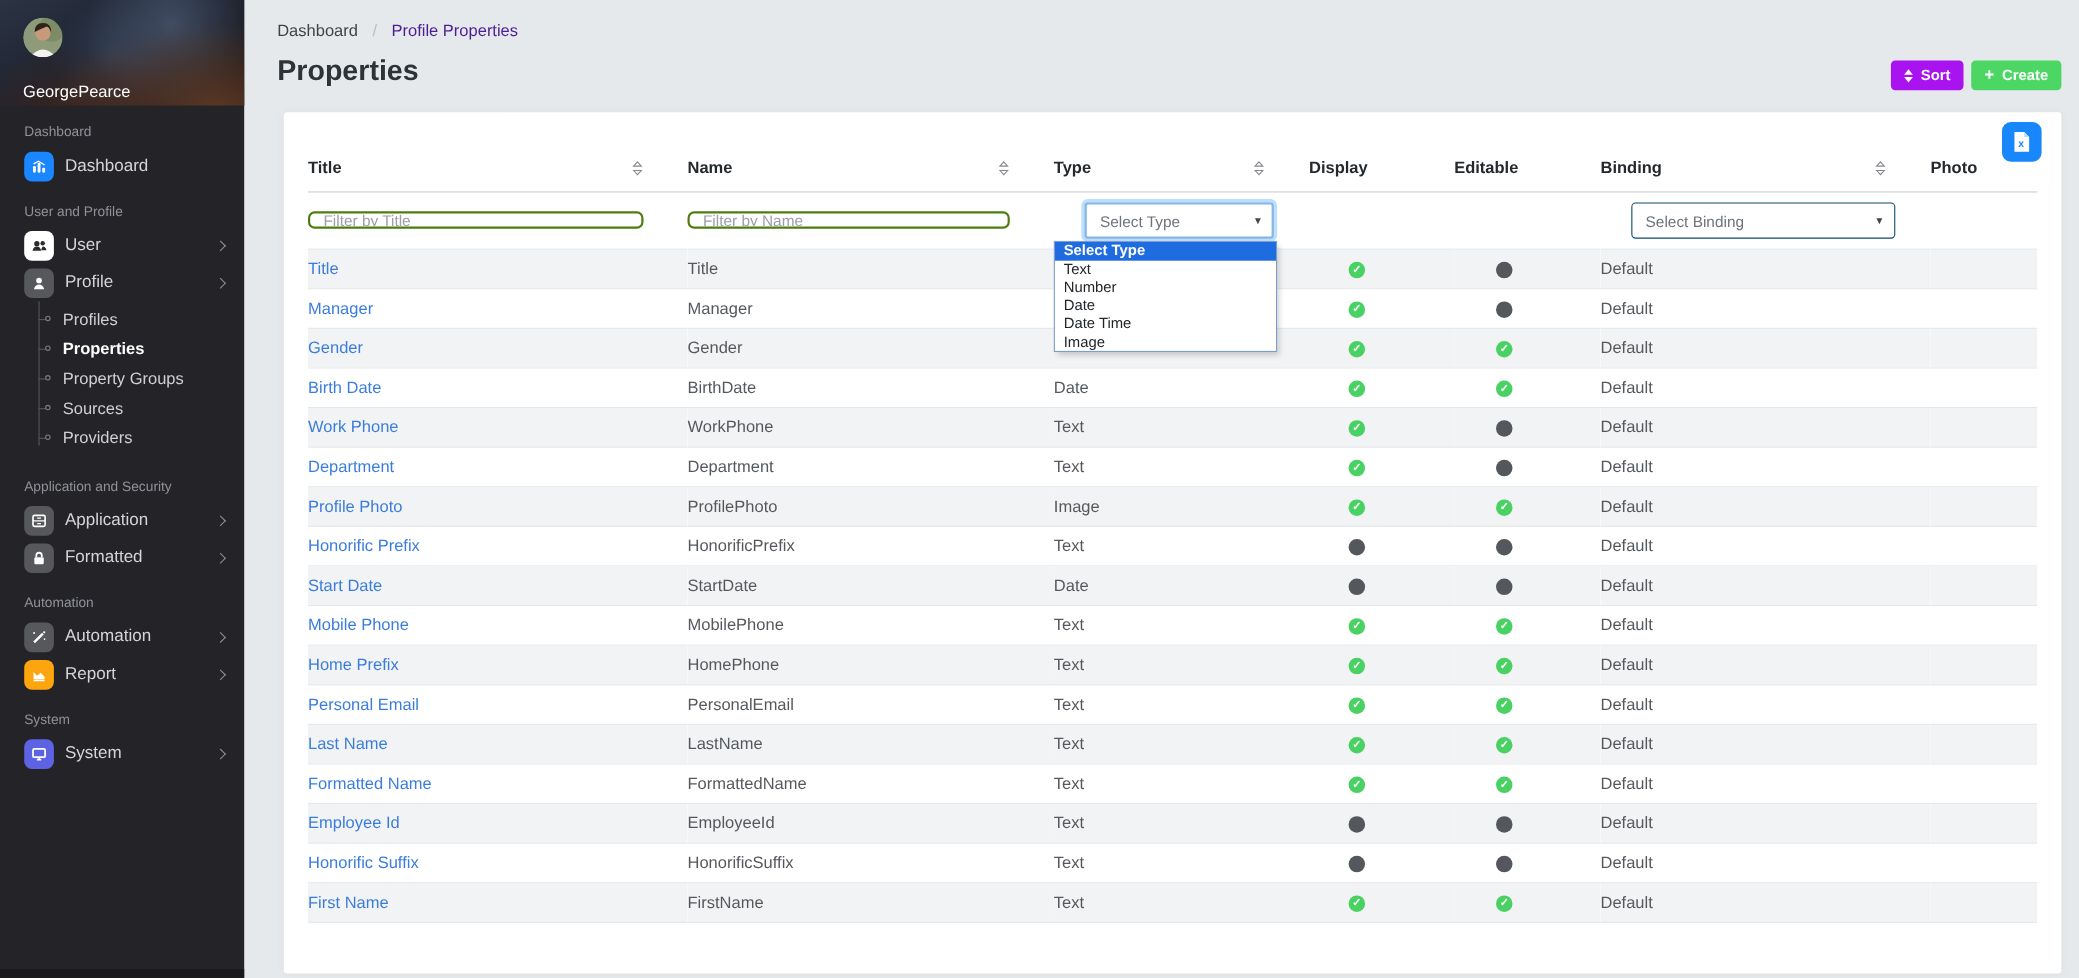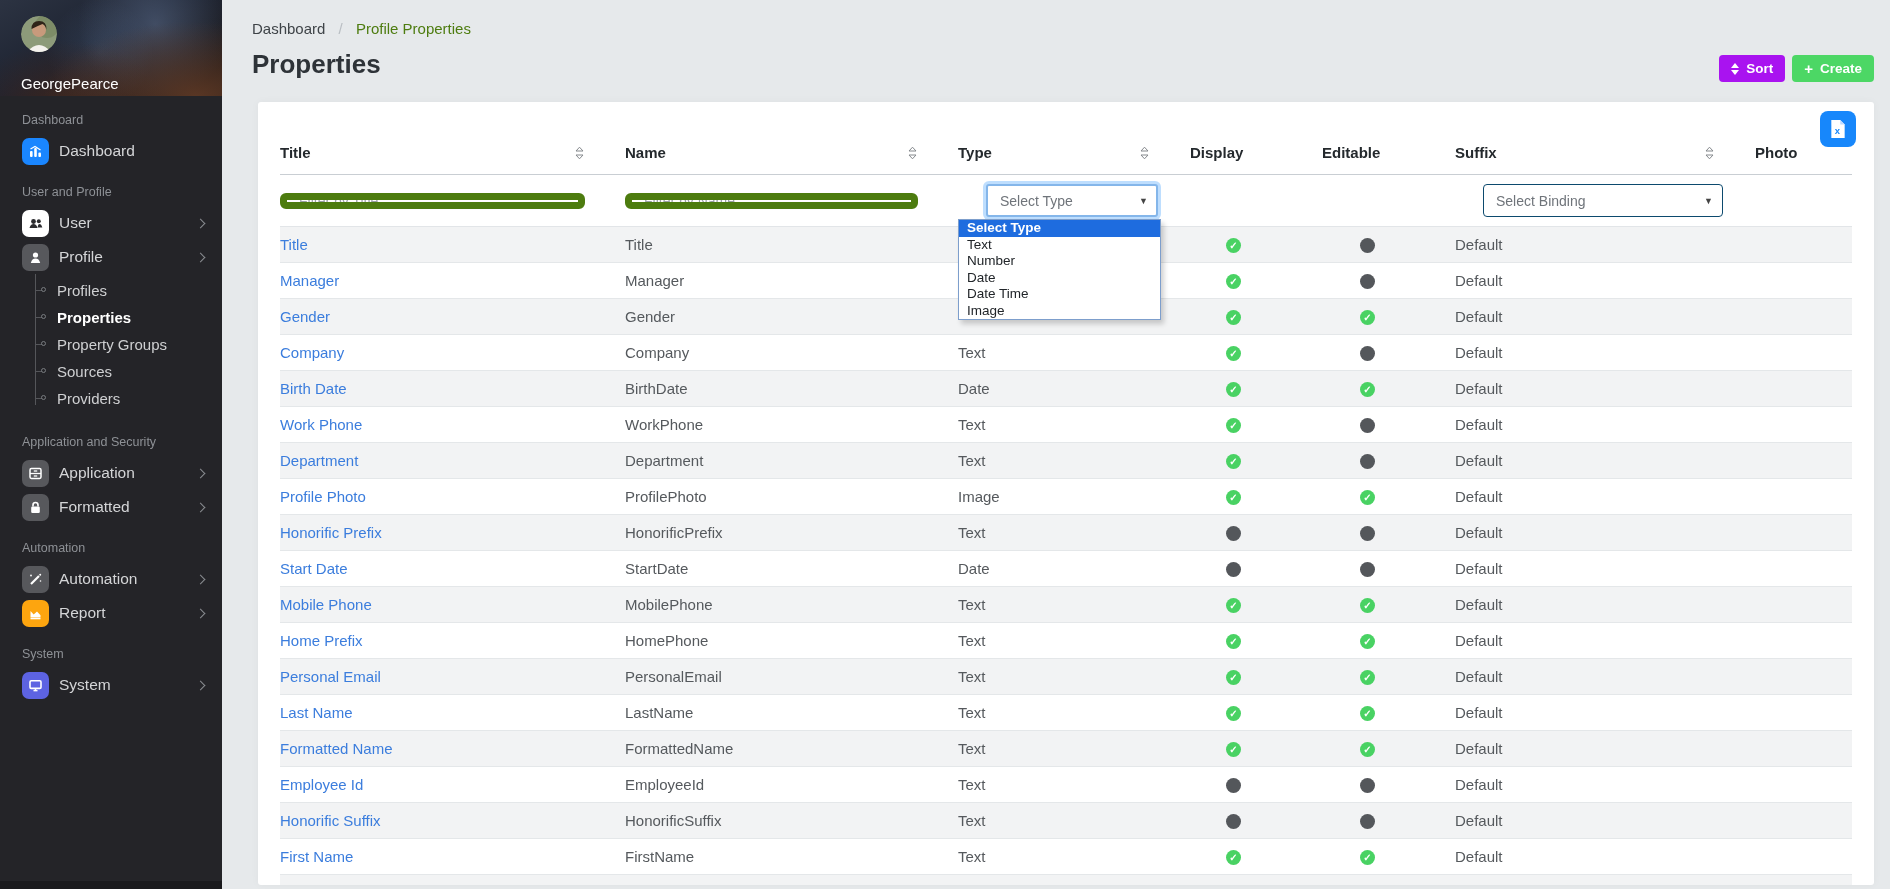--- a/index.html
+++ b/index.html
@@ -29,42 +29,42 @@
   .sub-item { position:relative; display:flex; align-items:center; height:27px; padding-left:57px; font-size:15px; color:#cfd0d2; cursor:pointer; }
   .sub-item::before { content:""; position:absolute; left:35px; top:13px; width:7px; border-top:1px solid #55565a; }
   .sub-item .dot-ring { position:absolute; left:41px; top:10px; width:5px; height:5px; border:1px solid #797c80; border-radius:50%; background:#242428; }
   .sub-item.active { color:#ffffff; font-weight:bold; }
   .side-bottom-strip { position:absolute; left:0; bottom:0; width:100%; height:8px; background:#1a1a1d; }
 
   
   .main { position:relative; flex:1; padding:20px 16px 0 30px; }
   .breadcrumb { font-size:15px; color:#3e4347; }
   .breadcrumb .sep { color:#b9bec3; margin:0 9px; }
-  .breadcrumb .current { color:#4d7c0f;margin-top:37px; }
+  .breadcrumb .current { color:#4c1d95;margin-top:37px; }
   .page-title { margin-top:12px; font-size:26px; font-weight:bold; color:#2e3338; }
   .header-actions { position:absolute; top:55px; right:16px; display:flex; gap:7px; }
   .btn { display:flex; align-items:center; gap:7px; height:27px; padding:0 12px; border:none; border-radius:4px; color:#fff; font-size:13.5px; font-weight:bold; font-family:inherit; cursor:pointer; }
   .btn-sort { background:#a913f0; }
   .btn-create { background:#4cd765; }
   .sort-glyph { display:flex; flex-direction:column; gap:2px; }
   .sort-glyph i { display:block; width:0; height:0; border-left:4px solid transparent; border-right:4px solid transparent; }
   .sort-glyph .up { border-bottom:5px solid #fff; }
   .sort-glyph .down { border-top:5px solid #fff; }
   .plus-glyph { font-size:15px; font-weight:bold; line-height:1; }
 
   
   .panel { position:relative; margin-left:6px; margin-top:22px; height:783px; background:#fff; border-radius:3px; padding:0 22px; overflow:hidden; box-shadow:0 0 8px rgba(0,0,0,.04); }
   .excel-btn { position:absolute; top:9px; right:18px; width:36px; height:36px; border:none; border-radius:8px; background:#1787fb; display:flex; align-items:center; justify-content:center; cursor:pointer; }
   table { width:100%; border-collapse:collapse; table-layout:fixed; }
   col.c1{width:345px;} col.c2{width:333px;} col.c3{width:232px;} col.c4{width:132px;} col.c5{width:133px;} col.c6{width:300px;} col.c7{width:97px;}
   thead th { text-align:left; font-size:15px; color:#24292d; padding:42px 40px 13px 0; border-bottom:1px solid #c9ced3; }
   thead th .th-inner { display:flex; align-items:center; justify-content:space-between; }
   tr.filter-row td { padding:9px 40px 9px 0; border-bottom:1px solid #e2e5e8; }
   tr.filter-row td.tight { padding-right:32px; }
-  .filter-input { width:100%; height:16px; border:7px solid #4d7c0f; border-radius:6px; padding:0 12px; font-size:14px; font-family:inherit; color:#495057; }
+  .filter-input { width:100%; height:16px; border:2px solid #4d7c0f; border-radius:6px; padding:0 12px; font-size:14px; font-family:inherit; color:#495057; }
   .filter-input::placeholder { color:#9aa0a6; }
   .select-wrap { position:relative;padding-left:28px; }
   .select-box { height:33px; border:1px solid #0c4a6e; border-radius:4px; background:#fff; display:flex; align-items:center; padding:0 24px 0 12px; font-size:14px; color:#6f747a; cursor:pointer; }
   .select-box.focused { border:2px solid #84b6ea; box-shadow:0 0 0 3px rgba(23,135,251,.28); border-radius:3px; }
   .select-box .caret { position:absolute; right:10px; top:50%; transform:translateY(-50%); font-size:9px; color:#444; }
   .dropdown { position:absolute; z-index:20; top:35px; left:0; width:calc(100% + 3px); background:#fff; border:1px solid #7d9ecc; box-shadow:3px 4px 5px rgba(0,0,0,.18); }
   .dropdown .opt { height:16.5px; line-height:16.5px; font-size:13.5px; padding-left:8px; color:#212529; cursor:pointer; white-space:nowrap; }
   .dropdown .opt.selected { background:#1e6cdf; color:#fff; font-weight:bold; }
   tbody td { height:36px; padding:0 40px 0 0; font-size:15px; color:#55595d; border-top:1px solid #e4e7e9; white-space:nowrap; overflow:hidden; }
   tbody tr:first-child td { border-top:none; }
@@ -285,21 +285,21 @@
                   <svg width="11" height="16" viewBox="0 0 11 16">
                     <path d="M2 6 L5.5 2.2 L9 6 Z" fill="none" stroke="#85898d"></path>
                     <path d="M2 10 L5.5 13.8 L9 10 Z" fill="none" stroke="#85898d"></path>
                   </svg>
                 </div>
               </th>
             <th><span>Display</span></th>
             <th><span>Editable</span></th>
             <th>
                 <div class="th-inner">
-                  <span>Suffix</span>
+                  <span>Binding</span>
                   <svg width="11" height="16" viewBox="0 0 11 16">
                     <path d="M2 6 L5.5 2.2 L9 6 Z" fill="none" stroke="#85898d"></path>
                     <path d="M2 10 L5.5 13.8 L9 10 Z" fill="none" stroke="#85898d"></path>
                   </svg>
                 </div>
               </th>
             <th><span>Photo</span></th>
           </tr>
           <tr class="filter-row">
             <td><input class="filter-input" placeholder="Filter by Title" style=""></td>
@@ -355,29 +355,20 @@
           <tr>
               <td><a>Gender</a></td>
               <td>Gender</td>
               <td></td>
               <td class="st-d"><span class="status check">✓</span></td>
               <td class="st-e"><span class="status check">✓</span></td>
               <td>Default</td>
               <td></td>
             </tr>
           <tr>
-              <td><a>Company</a></td>
-              <td>Company</td>
-              <td>Text</td>
-              <td class="st-d"><span class="status check">✓</span></td>
-              <td class="st-e"><span class="status dot"></span></td>
-              <td>Default</td>
-              <td></td>
-            </tr>
-          <tr>
               <td><a>Birth Date</a></td>
               <td>BirthDate</td>
               <td>Date</td>
               <td class="st-d"><span class="status check">✓</span></td>
               <td class="st-e"><span class="status check">✓</span></td>
               <td>Default</td>
               <td></td>
             </tr>
           <tr>
               <td><a>Work Phone</a></td>

